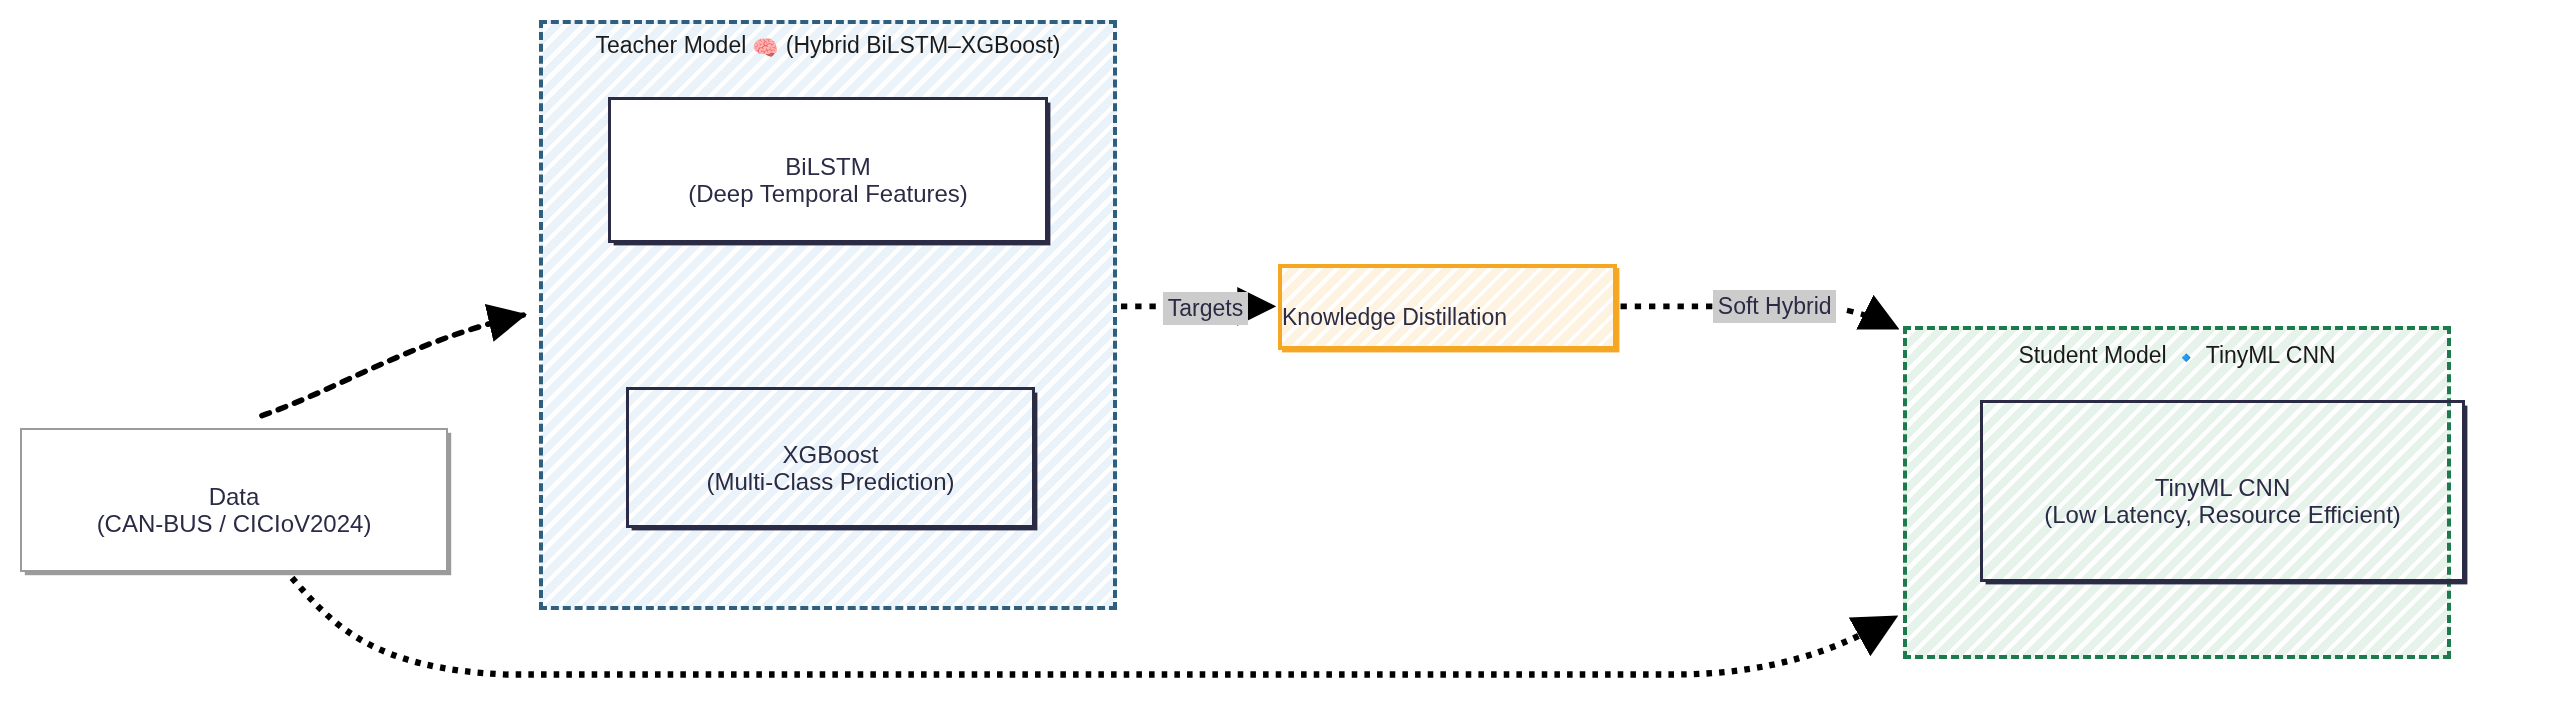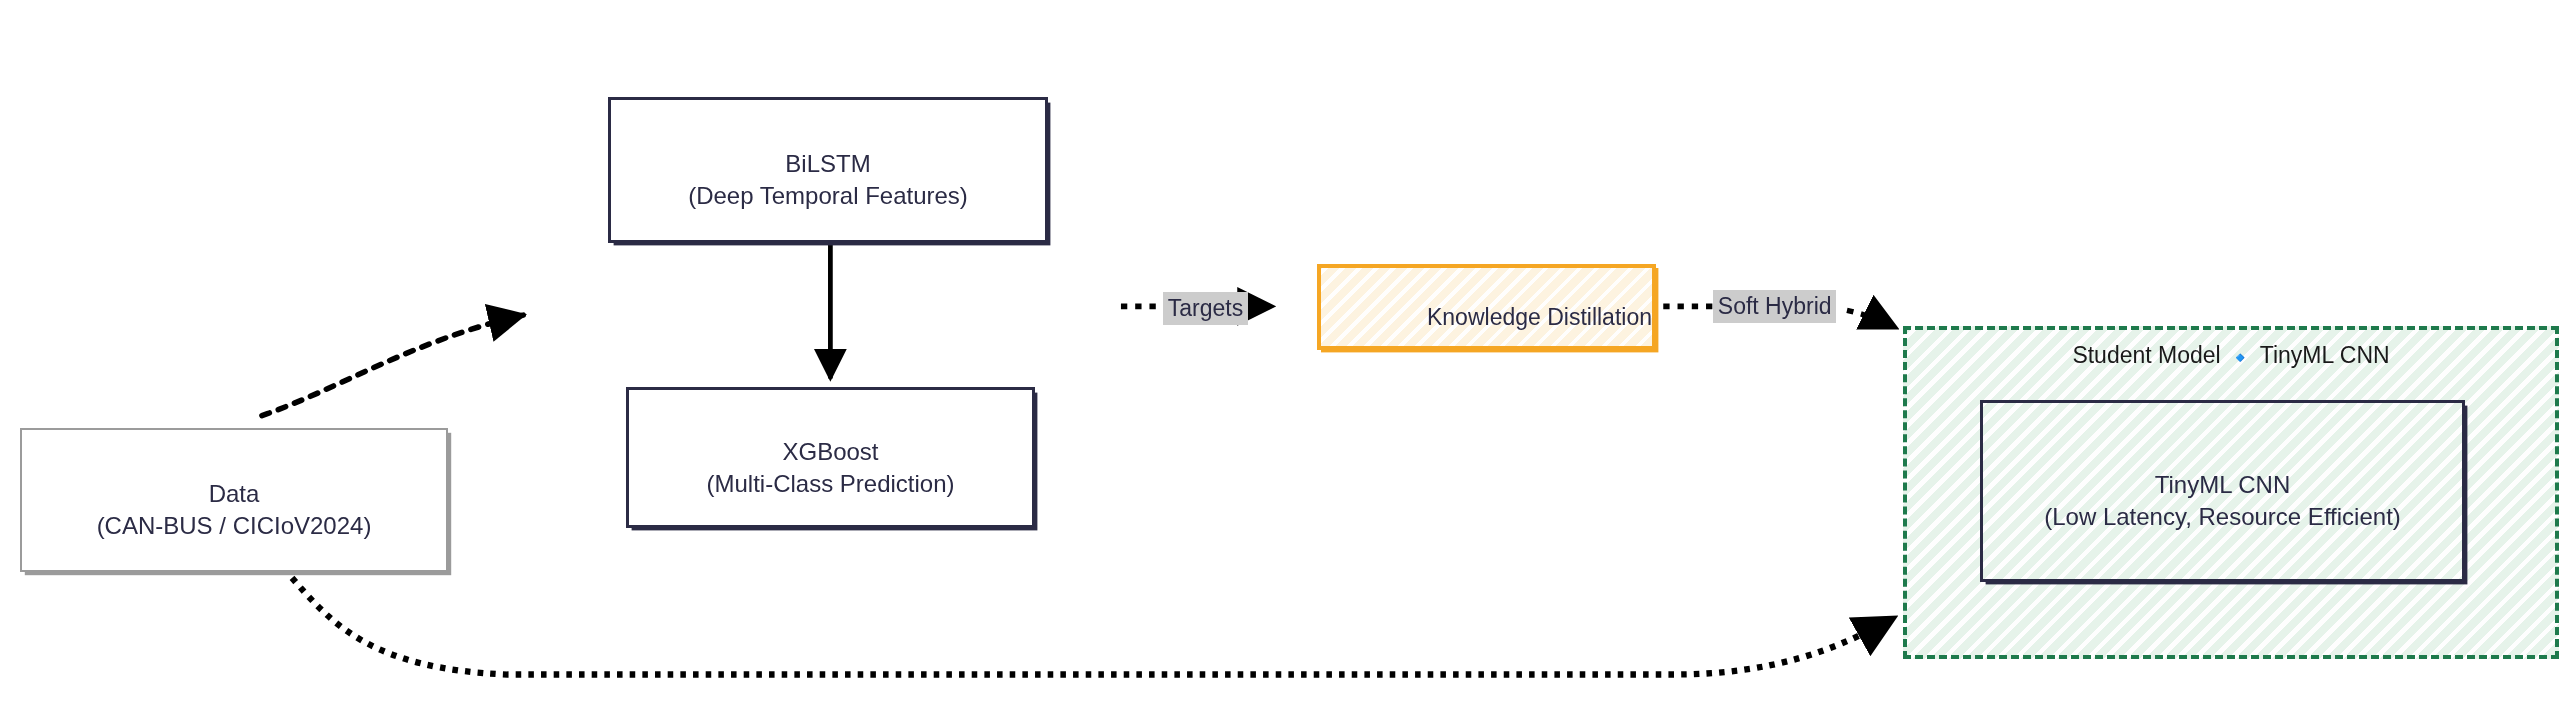--- a/index.html
+++ b/index.html
@@ -22,21 +22,21 @@
     left: 0; top: 0;
     width: 2576px;
     height: 707px;
     pointer-events: none;
   }
 
   
   .node-text {
     color: #2b2b45;
     font-size: 24px;
-    line-height: 32px;
+    line-height: 27px;
     text-align: center;
     white-space: pre-line;
     margin-top: 20px;
   }
 
   
   .data-node {
     position: absolute;
     left: 20px;
     top: 428px;
@@ -67,21 +67,21 @@
       -45deg,
       rgba(255,255,255,0) 0px,
       rgba(255,255,255,0) 8px,
       rgba(255,255,255,0.95) 8px,
       rgba(255,255,255,0.95) 12.7px
     );
   }
   .student-sub {
     left: 1903px;
     top: 326px;
-    width: 656px;
+    width: 548px;
     height: 333px;
     border: 4px dashed #1e7a4c;
     background-color: #e6f3ea;
     background-image: repeating-linear-gradient(
       -45deg,
       rgba(255,255,255,0) 0px,
       rgba(255,255,255,0) 8px,
       rgba(255,255,255,0.95) 8px,
       rgba(255,255,255,0.95) 12.7px
     );
@@ -134,38 +134,38 @@
     left: 1980px;
     top: 400px;
     width: 485px;
     height: 182px;
     background: transparent;
   }
 
   
   .kd-node {
     position: absolute;
-    left: 1317px;
+    left: 1278px;
     top: 264px;
     width: 339px;
     height: 86px;
     box-sizing: border-box;
     border: 4.8px solid #f5a623;
     background-color: #fdf3e0;
     background-image: repeating-linear-gradient(
       -45deg,
       rgba(255,255,255,0) 0px,
       rgba(255,255,255,0) 8px,
       rgba(255,255,255,0.95) 8px,
       rgba(255,255,255,0.95) 12px
     );
     box-shadow: 3.2px 3.2px 0 -0.8px #f5a623;
     display: flex;
     align-items: center;
-    justify-content: flex-end;
+    justify-content: flex-start;
   }
   .kd-node .node-text { font-size: 23px; }
 
   
   .edge-label {
     position: absolute;
     background: #cccccc;
     color: #2b2b45;
     font-size: 23px;
     line-height: 28.5px;
@@ -193,20 +193,23 @@
 
     <path d="M 1415 387 L 1470 387" fill="none" stroke="#000000" stroke-width="7" stroke-dasharray="8,10" stroke-linecap="butt"></path>
     <path d="M 1556 387 L 1606 387" fill="none" stroke="#000000" stroke-width="7" stroke-dasharray="8,10" stroke-linecap="butt" marker-end="url(#arrowblk)"></path>
 
     <path d="M 2046 387 L 2162 387" fill="none" stroke="#000000" stroke-width="7" stroke-dasharray="8,10" stroke-linecap="butt"></path>
     <path d="M 2332 392 C 2360 398, 2378 406, 2394 414" fill="none" stroke="#000000" stroke-width="7" stroke-dasharray="8,10" stroke-linecap="butt" marker-end="url(#arrowblk)"></path>
 
     <path d="M 368 730 C 420 790, 470 845, 640 852 L 2110 852 C 2240 852, 2320 820, 2392 780" fill="none" stroke="#000000" stroke-width="8" stroke-dasharray="7,9" stroke-linecap="butt" marker-end="url(#arrowblk)"></path>
   </svg>
 
+  <div class="subgraph teacher-sub">
+    <div class="subgraph-title"><span>Teacher Model </span><span class="emoji emoji-brain">🧠</span><span> (Hybrid BiLSTM–XGBoost)</span></div>
+  </div>
 
   <div class="proc bilstm-node">
     <div class="node-text">BiLSTM
 (Deep Temporal Features)</div>
   </div>
 
   <div class="proc xgboost-node">
     <div class="node-text">XGBoost
 (Multi-Class Prediction)</div>
   </div>

